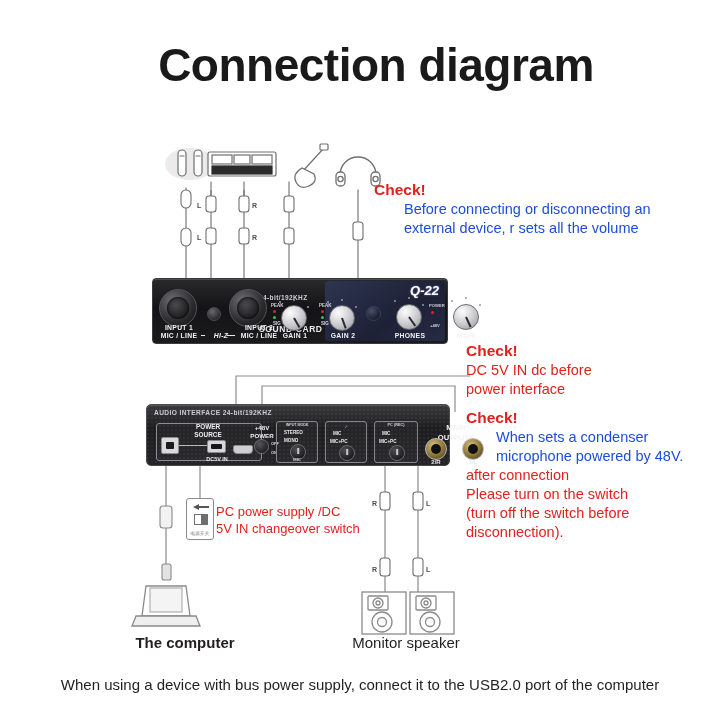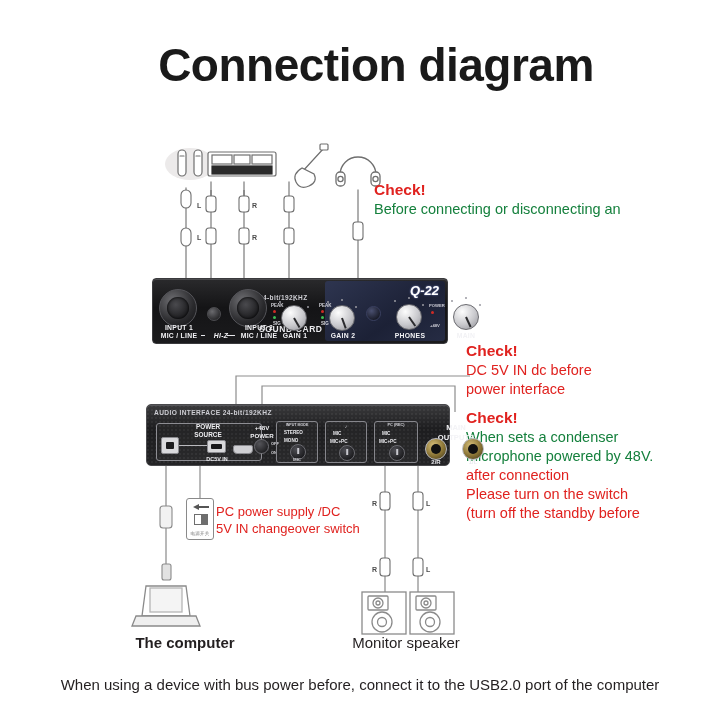--- a/index.html
+++ b/index.html
@@ -16,21 +16,21 @@
   #page-title {
     left:0; right:0; top:38px; text-align:center;
     font-size:46px; font-weight:bold; letter-spacing:-0.5px;
     color:#1a1a1a;
     padding-left:32px;
   }
 
   
   .check-block { font-size:14.5px; line-height:19px; }
   .check-head { color:#e0221f; font-weight:bold; font-size:15.5px; line-height:20px; }
-  .txt-black { color:#15803d; }
+  .txt-black { color:#1d4ed8;margin-left:30px; }
   .txt-red { color:#e0221f; }
 
   #check-1 { left:374px; top:180px; width:290px; }
   #check-2 { left:466px; top:341px; width:230px; }
   #check-3 { left:466px; top:408px; width:250px; }
 
   
   #footer-note {
     left:0; right:0; top:676px; text-align:center;
     font-size:15px; color:#231f20;
@@ -365,35 +365,37 @@
     <circle cx="430" cy="622" r="10"></circle>
     <circle cx="430" cy="622" r="4.5"></circle>
   </g>
 </svg>
 
 <div class="abs" id="page-title">Connection diagram</div>
 
 <div class="abs check-block" id="check-1">
   <div class="check-head">Check!</div>
   <div class="txt-black">Before connecting or disconnecting an</div>
+  <div class="txt-black">external device, r sets all the volume</div>
 </div>
 
 <div class="abs check-block" id="check-2">
   <div class="check-head">Check!</div>
   <div class="txt-red">DC 5V IN dc before</div>
   <div class="txt-red">power interface</div>
 </div>
 
 <div class="abs check-block" id="check-3">
   <div class="check-head">Check!</div>
   <div class="txt-black">When sets a condenser</div>
   <div class="txt-black">microphone powered by 48V.</div>
   <div class="txt-red">after connection</div>
   <div class="txt-red">Please turn on the switch</div>
-  <div class="txt-red">(turn off the standby before</div>
+  <div class="txt-red">(turn off the switch before</div>
+  <div class="txt-red">disconnection).</div>
 </div>
 
 <div class="abs" id="sound-card">
   <div id="sc-blue"></div>
 
   <div class="sc-txt" id="sc-brand">SOUND CARD</div>
   <div class="sc-txt" id="sc-spec">24-bit/192KHZ</div>
   <div class="sc-txt" id="sc-logo">Q-22</div>
 
   <div class="xlr" id="xlr-1"></div>
@@ -513,13 +515,13 @@
   <div class="cn">电源开关</div>
 </div>
 <div class="abs" id="pc-switch-note">
   <div>PC power supply /DC</div>
   <div>5V IN changeover switch</div>
 </div>
 
 <div class="abs" id="label-computer">The computer</div>
 <div class="abs" id="label-speaker">Monitor speaker</div>
 
-<div class="abs" id="footer-note">When using a device with bus power before, connect it to the USB2.0 port of the computer</div>
+<div class="abs" id="footer-note">When using a device with bus power supply, connect it to the USB2.0 port of the computer</div>
 
 </body></html>

